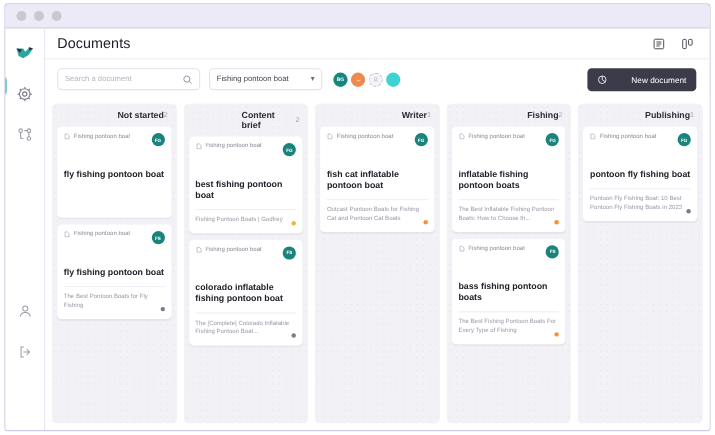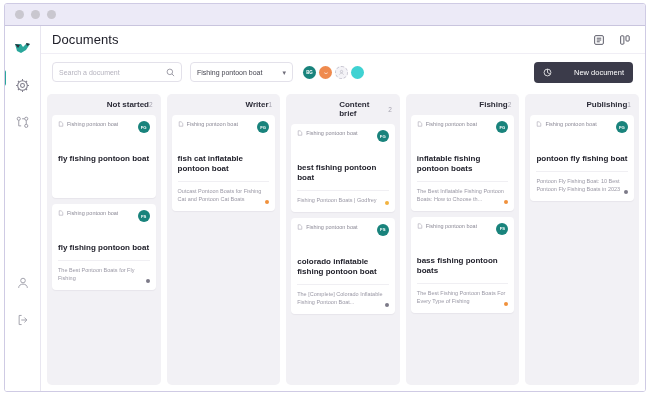--- a/index.html
+++ b/index.html
@@ -342,82 +342,82 @@
             <div class="card-title">fly fishing pontoon boat</div>
             <div class="card-sub-wrap">
               <div class="card-sub">The Best Pontoon Boats for Fly Fishing</div>
               <span class="card-status" style="background:#7c7a88"></span>
             </div>
           </div>
         </div>
 
         <div class="column">
           <div class="col-head">
+            <span class="col-title">Content brief</span>
+            <span class="col-count">2</span>
+          </div>
+          <div class="card">
+            <div class="card-top">
+              <div class="card-tag">
+                <span class="tag-icon">
+                  <svg width="6" height="6" viewBox="0 0 10 10" fill="none" stroke="#a7a5b2" stroke-width="1">
+                      <path d="M2 1.3h3.2L8 4v4.7H2z"></path>
+                    </svg>
+                </span>
+                <span class="tag-text">Fishing pontoon boat</span>
+              </div>
+              <div class="card-avatar">FG</div>
+            </div>
+            <div class="card-title">best fishing pontoon boat</div>
+            <div class="card-sub-wrap">
+              <div class="card-sub">Fishing Pontoon Boats | Godfrey</div>
+              <span class="card-status" style="background:#f2b340"></span>
+            </div>
+          </div>
+          <div class="card">
+            <div class="card-top">
+              <div class="card-tag">
+                <span class="tag-icon">
+                  <svg width="6" height="6" viewBox="0 0 10 10" fill="none" stroke="#a7a5b2" stroke-width="1">
+                      <path d="M2 1.3h3.2L8 4v4.7H2z"></path>
+                    </svg>
+                </span>
+                <span class="tag-text">Fishing pontoon boat</span>
+              </div>
+              <div class="card-avatar">FS</div>
+            </div>
+            <div class="card-title">colorado inflatable fishing pontoon boat</div>
+            <div class="card-sub-wrap">
+              <div class="card-sub">The [Complete] Colorado Inflatable Fishing Pontoon Boat...</div>
+              <span class="card-status" style="background:#7c7a88"></span>
+            </div>
+          </div>
+        </div>
+
+        <div class="column">
+          <div class="col-head">
             <span class="col-title">Writer</span>
             <span class="col-count">1</span>
           </div>
           <div class="card">
             <div class="card-top">
               <div class="card-tag">
                 <span class="tag-icon">
                   <svg width="6" height="6" viewBox="0 0 10 10" fill="none" stroke="#a7a5b2" stroke-width="1">
                       <path d="M2 1.3h3.2L8 4v4.7H2z"></path>
                     </svg>
                 </span>
                 <span class="tag-text">Fishing pontoon boat</span>
               </div>
               <div class="card-avatar">FG</div>
             </div>
             <div class="card-title">fish cat inflatable pontoon boat</div>
             <div class="card-sub-wrap">
               <div class="card-sub">Outcast Pontoon Boats for Fishing Cat and Pontoon Cat Boats</div>
               <span class="card-status" style="background:#f0913b"></span>
-            </div>
-          </div>
-        </div>
-
-        <div class="column">
-          <div class="col-head">
-            <span class="col-title">Content brief</span>
-            <span class="col-count">2</span>
-          </div>
-          <div class="card">
-            <div class="card-top">
-              <div class="card-tag">
-                <span class="tag-icon">
-                  <svg width="6" height="6" viewBox="0 0 10 10" fill="none" stroke="#a7a5b2" stroke-width="1">
-                      <path d="M2 1.3h3.2L8 4v4.7H2z"></path>
-                    </svg>
-                </span>
-                <span class="tag-text">Fishing pontoon boat</span>
-              </div>
-              <div class="card-avatar">FG</div>
-            </div>
-            <div class="card-title">best fishing pontoon boat</div>
-            <div class="card-sub-wrap">
-              <div class="card-sub">Fishing Pontoon Boats | Godfrey</div>
-              <span class="card-status" style="background:#f2b340"></span>
-            </div>
-          </div>
-          <div class="card">
-            <div class="card-top">
-              <div class="card-tag">
-                <span class="tag-icon">
-                  <svg width="6" height="6" viewBox="0 0 10 10" fill="none" stroke="#a7a5b2" stroke-width="1">
-                      <path d="M2 1.3h3.2L8 4v4.7H2z"></path>
-                    </svg>
-                </span>
-                <span class="tag-text">Fishing pontoon boat</span>
-              </div>
-              <div class="card-avatar">FS</div>
-            </div>
-            <div class="card-title">colorado inflatable fishing pontoon boat</div>
-            <div class="card-sub-wrap">
-              <div class="card-sub">The [Complete] Colorado Inflatable Fishing Pontoon Boat...</div>
-              <span class="card-status" style="background:#7c7a88"></span>
             </div>
           </div>
         </div>
 
         <div class="column">
           <div class="col-head">
             <span class="col-title">Fishing</span>
             <span class="col-count">2</span>
           </div>
           <div class="card">

